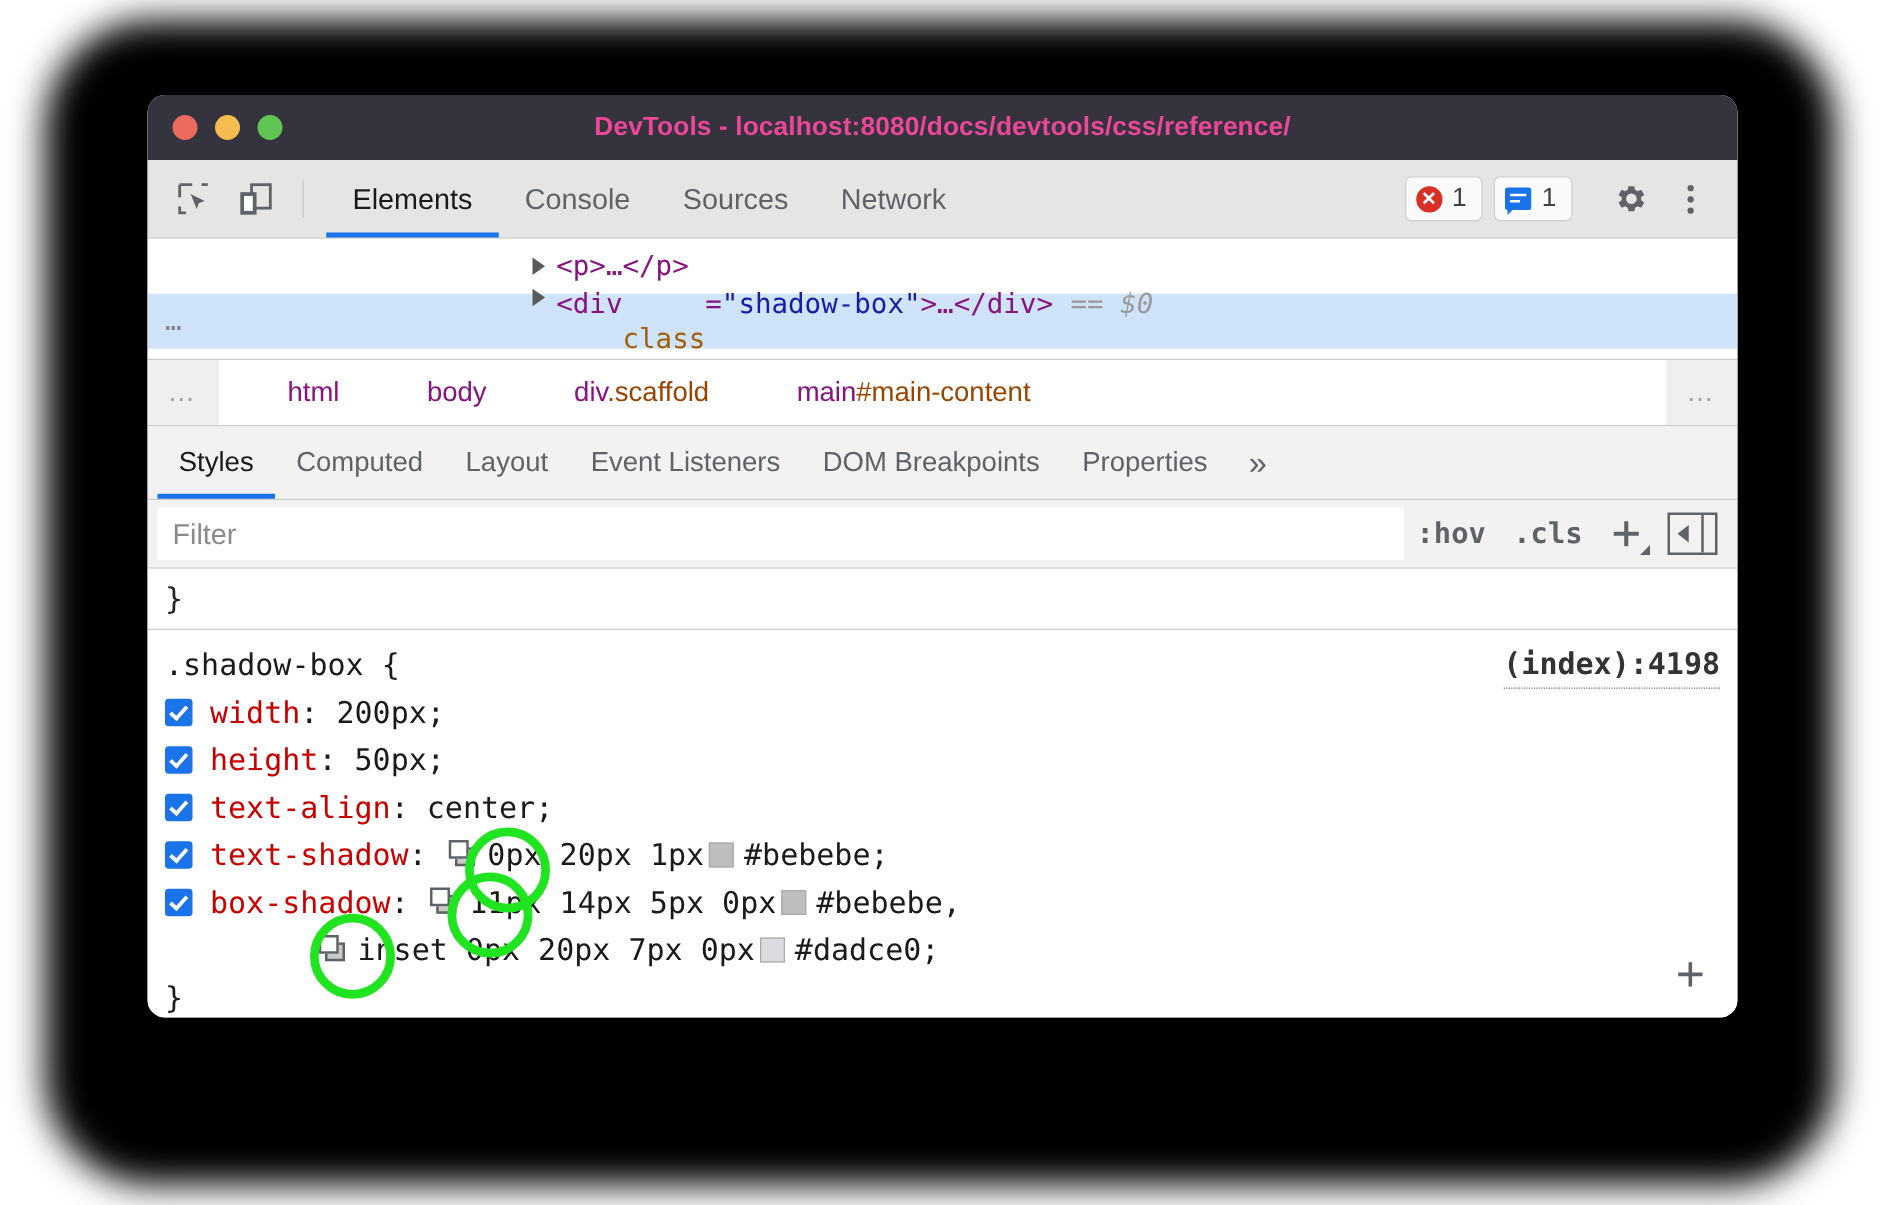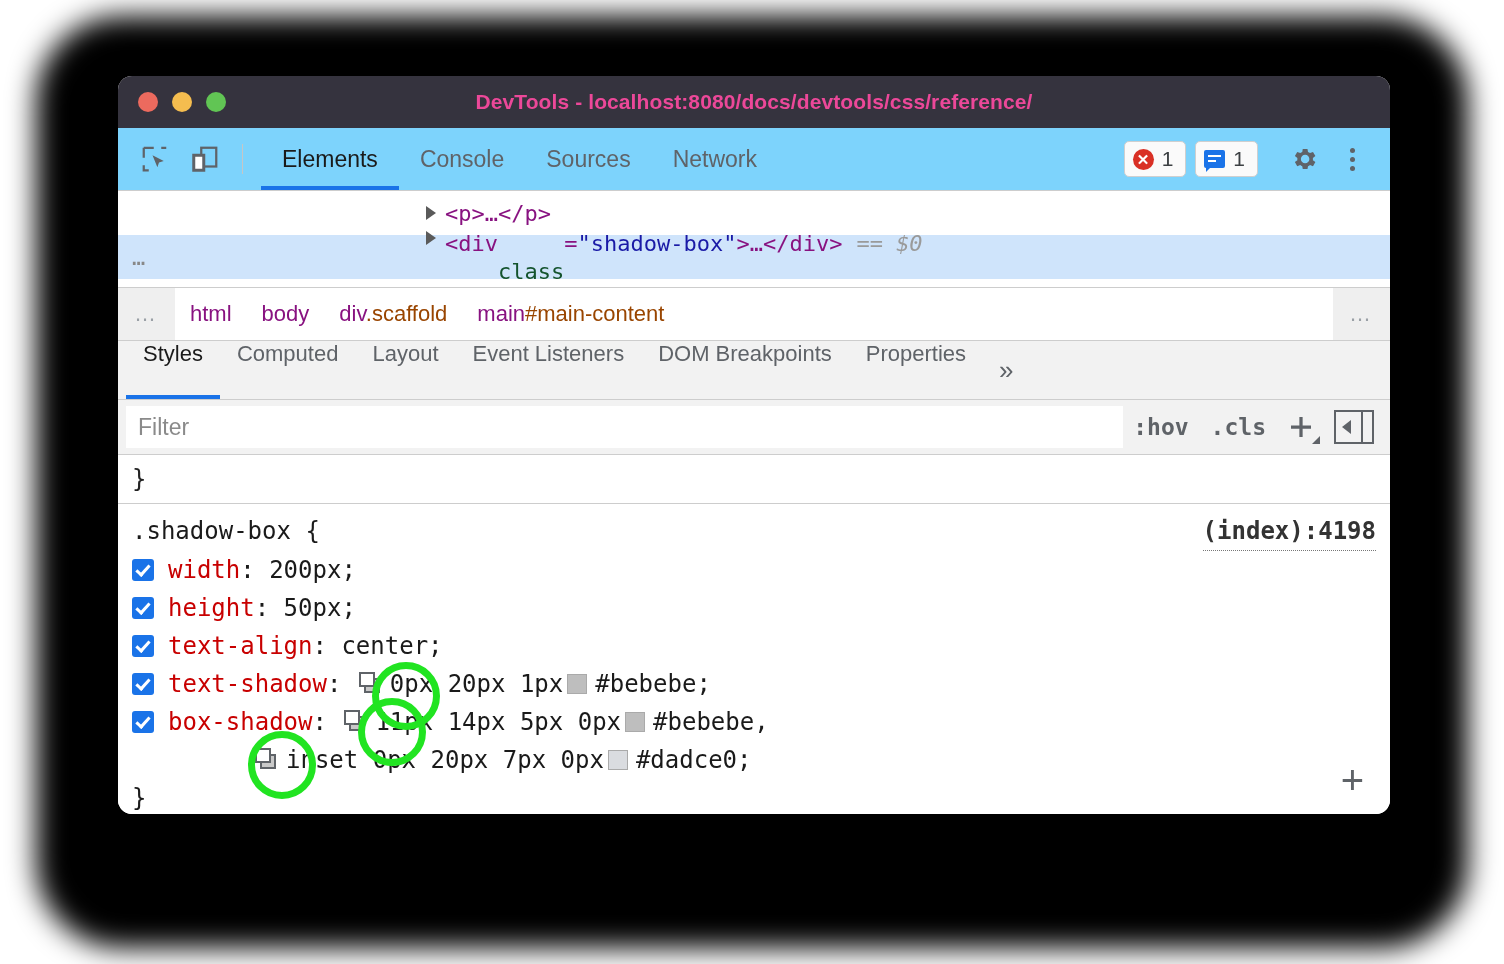--- a/index.html
+++ b/index.html
@@ -66,21 +66,21 @@
     color: #ec4899;
     font-size: 21px;
     font-weight: bold;
     letter-spacing: 0.1px;
     pointer-events: none;
   }
 
   
   .toolbar {
     height: 62px;
-    background: #7dd3fc;
+    background: #e5e5e5;
     border-bottom: 1px solid #cdcdcd;
     display: flex;
     align-items: stretch;
     flex: 0 0 auto;
     position: relative;
   }
   .tb-icon {
     width: 50px;
     display: flex;
     align-items: center;
@@ -212,21 +212,21 @@
   }
   .twisty {
     width: 0; height: 0;
     border-left: 10px solid #5a5a5a;
     border-top: 7px solid transparent;
     border-bottom: 7px solid transparent;
     margin-right: 9px;
     flex: 0 0 auto;
   }
   .tagc   { color: #881280; }
-  .attrn  { color: #14532d; margin-top: 28px; }
+  .attrn  { color: #a16207; margin-top: 28px; }
   .attrv  { color: #1a1aa6; }
   .grayi  { color: #9a9a9a; font-style: italic; }
   .row-indent-p   { padding-left: 308px; }
   .row-indent-div { padding-left: 308px; }
 
   
   .crumbs {
     height: 52px;
     background: #fff;
     border-top: 1px solid #cdcdcd;
@@ -248,34 +248,36 @@
     letter-spacing: 3px;
     font-size: 22px;
     flex: 0 0 auto;
   }
   .crumb-more.right { margin-left: auto; }
   .crumb {
     padding: 0 15px;
     white-space: nowrap;
     flex: 0 0 auto;
     color: #881280;
+    margin-left: 40px;
   }
   .crumb .cls { color: #994500; }
 
   
   .pane-tabs {
     height: 58px;
     background: #f2f2f2;
     border-bottom: 1px solid #cdcdcd;
     display: flex;
     align-items: stretch;
     flex: 0 0 auto;
   }
   .ptab {
     display: flex;
+    align-items: center;
     padding: 0 17px;
     font-size: 22px;
     color: #5f6368;
     position: relative;
     white-space: nowrap;
   }
   .ptab:first-child { margin-left: 8px; }
   .ptab.active { color: #1a1a1a; }
   .ptab.active::after {
     content: "";
@@ -377,21 +379,21 @@
     border-bottom: 1px solid #cdcdcd;
     height: 36px;
     line-height: 36px;
   }
   .rule {
     padding: 8px 0 0 0;
     position: relative;
   }
   .rule-header {
     display: flex;
-    align-items: flex-start;
+    align-items: center;
     padding: 0 14px 0 14px;
     line-height: 38px;
     gap: 23px;
   }
   .selector { color: #1a1a1a; }
   .origin {
     margin-left: auto;
     color: #333;
     border-bottom: 1px dotted #777;
     font-size: 24px;

